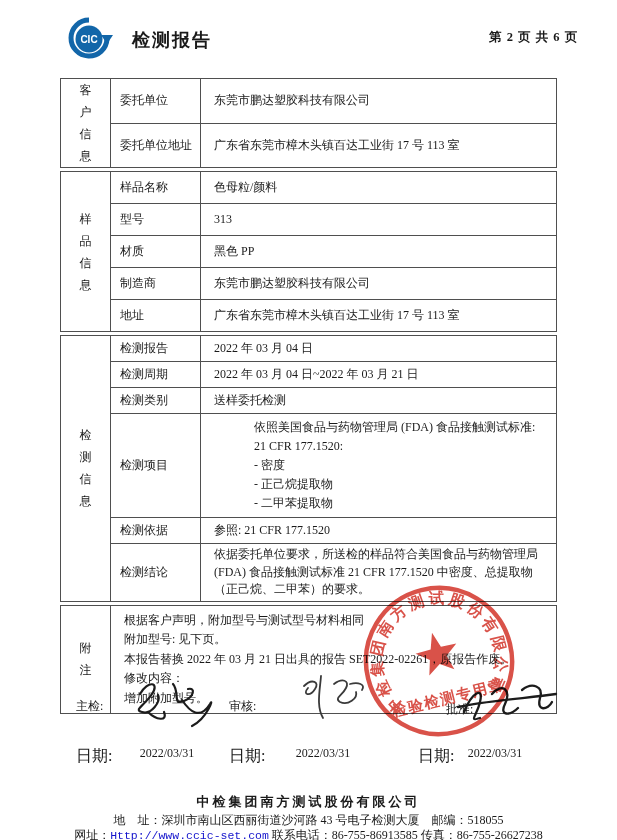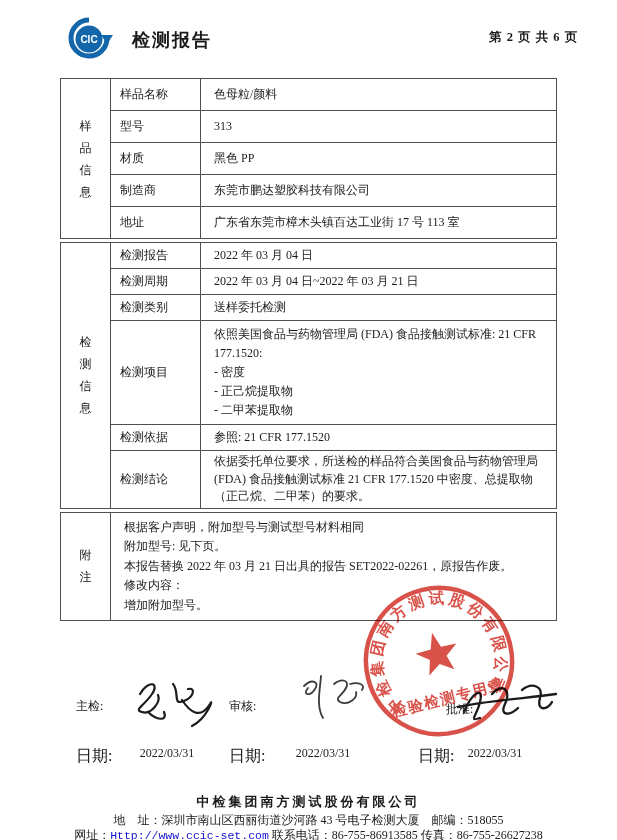--- a/index.html
+++ b/index.html
@@ -17,21 +17,21 @@
   .hdr-page { position:absolute; left:489px; top:29px; font-size:12.5px; font-weight:bold; letter-spacing:1px; }
   
   .doc { position:absolute; left:60px; top:78px; width:497px; }
   table.sec { border-collapse:collapse; width:497px; table-layout:fixed; margin-bottom:3px; }
   table.sec td { border:1px solid #4f4f4f; font-size:12px; vertical-align:middle; }
   td.grp { width:50px; text-align:center; line-height:22px; word-break:break-all; padding:0 13px; }
   td.lbl { width:90px; padding-left:9px; }
   td.val { padding-left:13px; padding-right:8px; line-height:17px; }
   .h31 td { height:31px; } .h32 td { height:32px; } .h26 td { height:26px; }
   td.multi { vertical-align:middle; padding-top:4px; padding-bottom:4px; }
-  .vline { line-height:19px; }
+  .vline { line-height:19px;margin-left:40px; }
   td.note-val { padding-left:13px; padding-top:5px; padding-bottom:5px; vertical-align:top; }
   .nline { line-height:19.5px; }
   
   .sig-label { position:absolute; font-size:12px; }
   .sig-svg { position:absolute; }
   .date-label { position:absolute; font-size:16px; }
   .date-val { position:absolute; font-size:12px; width:110px; text-align:center; }
   
   .stamp { position:absolute; left:358px; top:580px; width:162px; height:162px;
            transform:rotate(-14deg); opacity:0.88; mix-blend-mode:multiply; pointer-events:none; }
@@ -51,20 +51,33 @@
     <path d="M 29,5 A 18,18 0 1 0 47,24" fill="none" stroke="#1266a9" stroke-width="5"></path>
     <polygon points="47,29 41,20 53,20" fill="#1266a9"></polygon>
     <circle cx="29" cy="24" r="13.5" fill="#1266a9"></circle>
     <text x="29" y="28" font-size="10" font-weight="bold" fill="#ffffff" text-anchor="middle" font-family="Liberation Sans, sans-serif">CIC</text>
   </svg>
   <div class="hdr-title">检测报告</div>
   <div class="hdr-page">第 2 页 共 6 页</div>
 
   <div class="doc">
 
+    <table class="sec">
+      <tbody>
+          <tr class="h31">
+        <td class="grp" rowspan="2">客户信息</td>
+        <td class="lbl">委托单位</td>
+        <td class="val">东莞市鹏达塑胶科技有限公司</td>
+      </tr>
+      <tr class="h31">
+        <td class="lbl">委托单位地址</td>
+        <td class="val">广东省东莞市樟木头镇百达工业街 17 号 113 室</td>
+      </tr>
+    </tbody>
+      </table>
 
     <table class="sec">
       <tbody>
           <tr class="h32">
         <td class="grp" rowspan="5">样品信息</td>
         <td class="lbl">样品名称</td>
         <td class="val">色母粒/颜料</td>
       </tr>
       <tr class="h32">
         <td class="lbl">型号</td>

